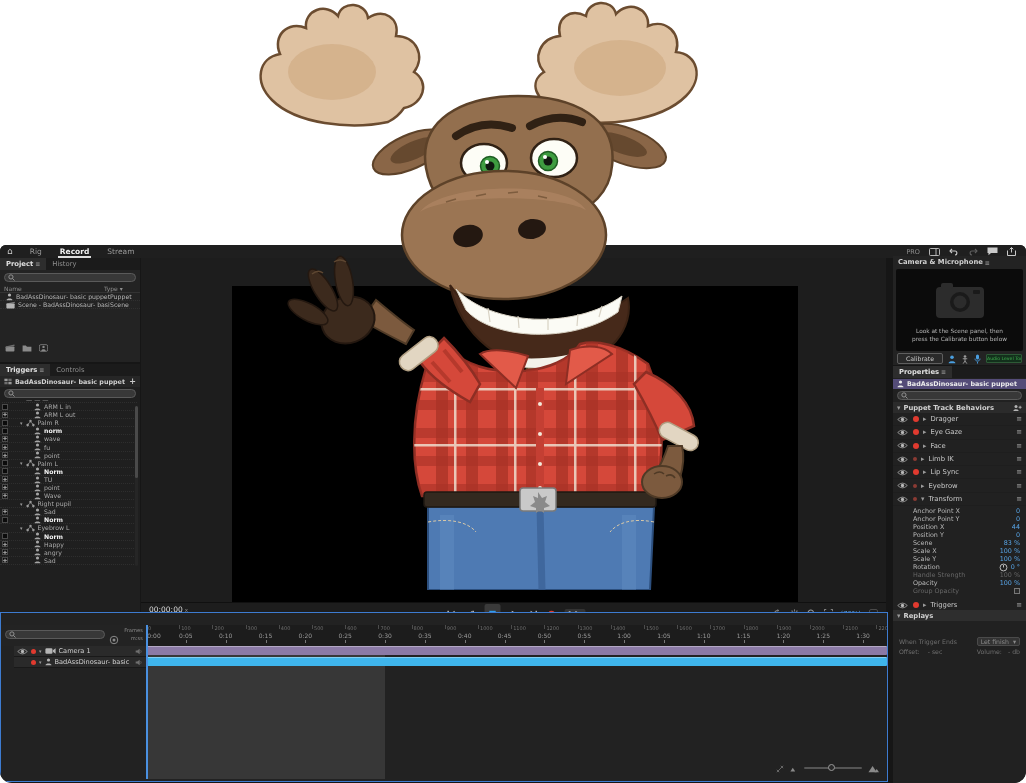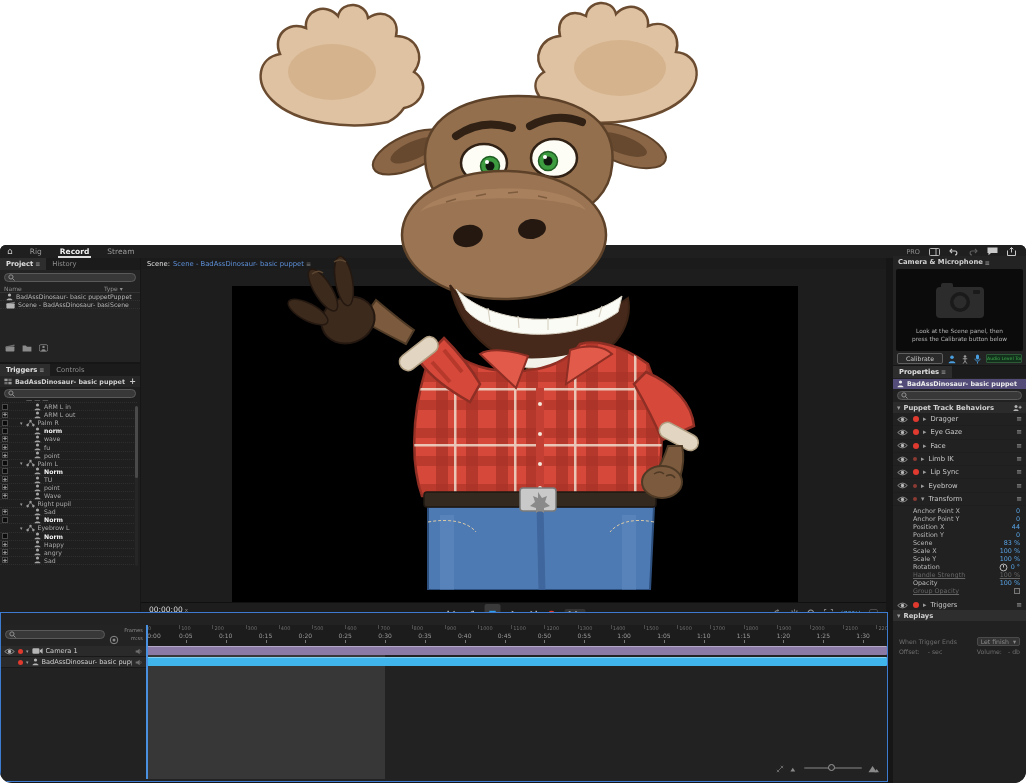--- a/index.html
+++ b/index.html
@@ -42,21 +42,21 @@
   .transport button{background:transparent;border:none;padding:0;margin:0 5px;height:14px;display:flex;align-items:center;cursor:default;}
   .tbtn{background:#3a3a3a;border-radius:2px;padding:2px 4px;}
   
   .sechead{background:#2b2b2b;color:#d2d2d2;font-size:6.8px;font-weight:bold;display:flex;align-items:center;height:11px;}
   .bh-row{height:13.3px;display:flex;align-items:center;font-size:6.8px;color:#c9c9c9;border-bottom:1px solid #1e1e1e;}
   .dot{width:6px;height:6px;border-radius:50%;background:#e03a2f;flex:0 0 auto;}
   .dot.dim{width:4px;height:4px;background:#8a3a33;}
   .eye{color:#b9b9b9;width:12px;flex:0 0 auto;}
   .tf-row{height:8px;display:flex;align-items:center;font-size:6.4px;color:#b9b9b9;}
   .tf-row .v{margin-left:auto;color:#58a4e6;}
-  .tf-row.dis{color:#666;text-decoration:underline;} .tf-row.dis .v{color:#666;}
+  .tf-row.dis{color:#666;} .tf-row.dis .v{color:#666;}
   .chk{width:6px;height:6px;border:1px solid #777;background:#2a2a2a;margin-left:auto;}
   
   .timeline{position:absolute;left:0;top:367px;width:888px;height:170px;background:#222;
             border:1px solid #3d7bd0;}
   .rl-frame{position:absolute;top:0;font-size:5px;color:#6f6f6f;transform:translateX(2px);}
   .rl-ftick{position:absolute;top:0;width:1px;height:4px;background:#4c4c4c;}
   .rl-time{position:absolute;top:7px;font-size:6px;color:#9a9a9a;transform:translateX(-50%);}
   .rl-ttick{position:absolute;top:15px;width:1px;height:3px;background:#777;}
   .trk-row{height:11px;display:flex;align-items:center;font-size:6.6px;color:#cfcfcf;background:#2a2a2a;border-bottom:1px solid #191919;}
   
@@ -404,25 +404,20 @@
               </svg></span>
             <span class="lbl">Sad</span>
           </div>
         </div>
       <div style="position:absolute;right:2px;top:42px;width:3px;height:160px;background:#262626;border-radius:2px;">
         <div style="width:3px;height:72px;background:#4a4a4a;border-radius:2px;"></div>
       </div>
     </div>
 
     <div class="panel" style="left:141px;top:13px;width:745px;height:354px;background:#1d1d1d;">
-      <div class="scenebar" style="left:0;top:0;width:100%;height:11px;background:#1b1b1b;padding-left:6px;">
-        <span style="color:#e0e0e0;">Scene:</span>
-        <span style="color:#5d8fd8;margin-left:3px;">Scene - BadAssDinosaur- basic puppet</span>
-        <span class="menu-glyph">≡</span>
-      </div>
       <div style="position:absolute;left:91px;top:28px;width:566px;height:316px;background:#000;"></div>
 
       <div class="scenebar" style="left:0;top:344px;width:100%;height:22px;background:#1d1d1d;border-top:1px solid #101010;">
         <div style="margin-left:8px;line-height:1.1;">
           <div><span style="color:#dedede;font-size:7.5px;">00:00:00</span>
                <span style="color:#8a8a8a;font-size:5.5px;">x</span></div>
           <div style="color:#777;font-size:5.5px;">24 fps</div>
         </div>
         <div class="row transport" id="transport" style="position:absolute;left:50%;transform:translateX(-50%);">
             <button>
@@ -587,21 +582,21 @@
           <div class="rl-time" style="left: 637.44px;">1:20</div>
           <div class="rl-ttick" style="left: 637.44px;"></div>
           <div class="rl-time" style="left: 677.28px;">1:25</div>
           <div class="rl-ttick" style="left: 677.28px;"></div>
           <div class="rl-time" style="left: 717.12px;">1:30</div>
           <div class="rl-ttick" style="left: 717.12px;"></div>
         </div>
 
       <div class="abs" id="workarea" style="left: 145px; top: 33px; height: 133px; background: rgb(55, 55, 55); width: 239.04px;"></div>
 
-      <div class="abs" id="trackheads" style="left:0;top:33px;width:145px;">
+      <div class="abs" id="trackheads" style="left:0;top:33px;width:145px;padding-left:13px;">
           <div class="trk-row" style="padding: 0px 3px; gap: 3px;">
             <span class="eye" style="width:11px;"><svg class="svgi" width="11" height="7" viewBox="0 0 16 10">
                 <path d="M1 5 Q8 -2 15 5 Q8 12 1 5 Z" fill="none" stroke="currentColor"></path>
                 <circle cx="8" cy="5" r="2.4" fill="currentColor"></circle>
               </svg></span>
             <span class="dot" style="width:5px;height:5px;"></span>
             <span style="color:#9a9a9a;font-size:5px;">▾</span>
             <span style="color:#b5b5b5;"><svg class="svgi" width="11" height="8" viewBox="0 0 14 10">
                 <rect x="0.5" y="1.5" width="9" height="7" rx="1.5" fill="currentColor"></rect>
                 <path d="M10 4 L13.5 1.5 V8.5 L10 6 Z" fill="currentColor"></path>

